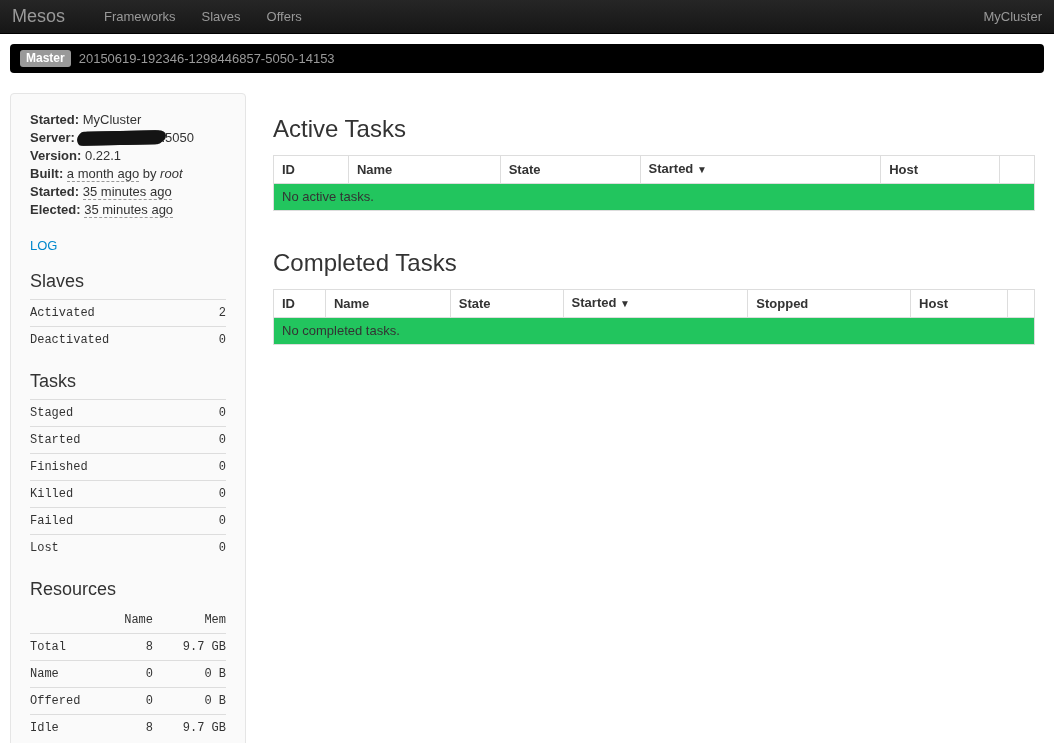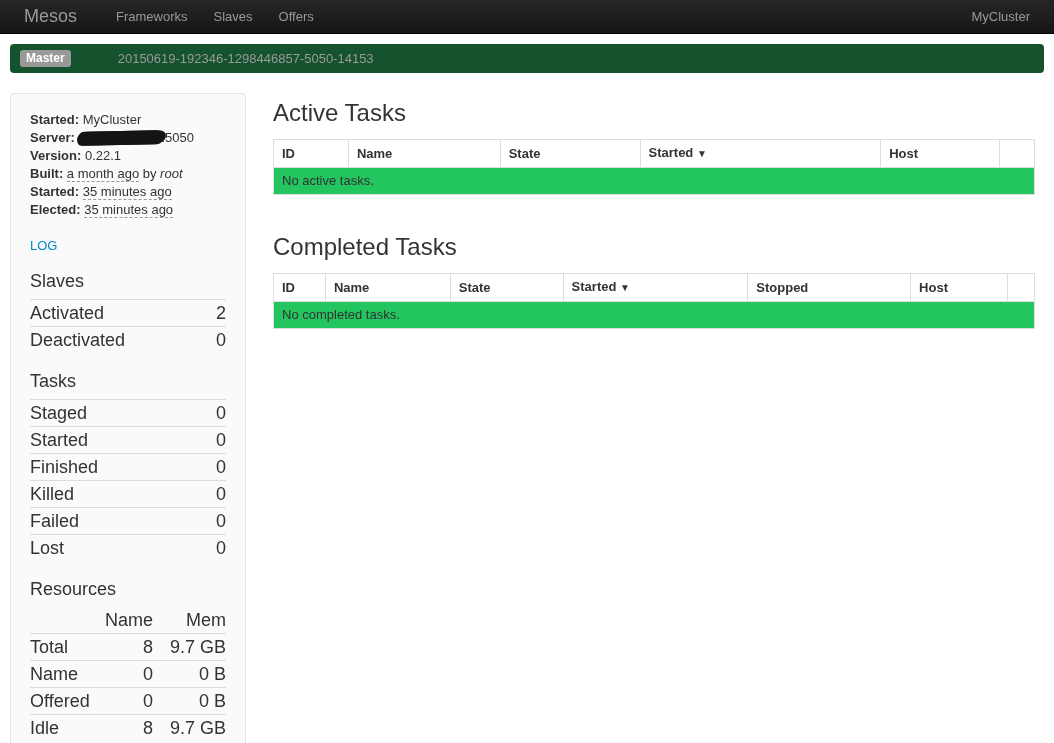--- a/index.html
+++ b/index.html
@@ -12,21 +12,21 @@
     color: #333333;
   }
 
   
   .navbar {
     height: 34px;
     background: linear-gradient(#262626, #161616);
     border-bottom: 1px solid #000;
     display: flex;
     align-items: center;
-    padding: 0 24px;
+    padding: 0 12px;
   }
   .brand {
     font-size: 18px;
     color: #999999;
     text-decoration: none;
     margin-right: 26px;
     cursor: pointer;
   }
   .nav-link {
     font-size: 13px;
@@ -37,48 +37,47 @@
   }
   .navbar-cluster {
     margin-left: auto;
     font-size: 13px;
     color: #999999;
   }
 
   
   .breadcrumb {
     margin: 10px 10px 20px 10px;
-    background: #14532d;
+    background: #000000;
     border-radius: 4px;
     padding: 6px 10px;
     display: flex;
     align-items: center;
     height: 29px;
-    gap: 39px;
   }
   .badge {
     background: #999999;
     color: #ffffff;
     font-weight: bold;
     font-size: 12px;
     padding: 2px 6px;
     border-radius: 3px;
     margin-right: 8px;
     line-height: 13px;
   }
   .crumb-id { color: #999999; font-size: 13px; }
 
   
   .content {
     display: flex;
     align-items: flex-start;
     padding: 0 19px 0 10px;
   }
   .sidebar { flex: 0 0 236px; }
-  .main { flex: 1; margin-left: 27px; }
+  .main { flex: 1; margin-left: 27px; margin-top: 16px; }
 
   
   .panel {
     background: #fafafa;
     border: 1px solid #e5e5e5;
     border-radius: 4px;
     padding: 17px 19px 19px 19px;
   }
   .info-line { line-height: 18px; font-size: 13px; }
   .info-label { font-weight: bold; }
@@ -106,21 +105,22 @@
   .side-heading {
     font-size: 18px;
     font-weight: 500;
     color: #333333;
     margin: 17px 0 7px 0;
     line-height: 22px;
   }
   .side-table {
     width: 100%;
     border-collapse: collapse;
-    font-size: 18px;
+    font-size: 12px;
+    font-family: Liberation Mono, monospace;
   }
   .side-table td, .side-table th {
     padding: 4px 0;
     line-height: 18px;
     font-weight: normal;
     text-align: left;
   }
   .side-table tbody tr td { border-top: 1px solid #dddddd; }
   .side-table .num { text-align: right; }
   .res-cpus { width: 63px; }

